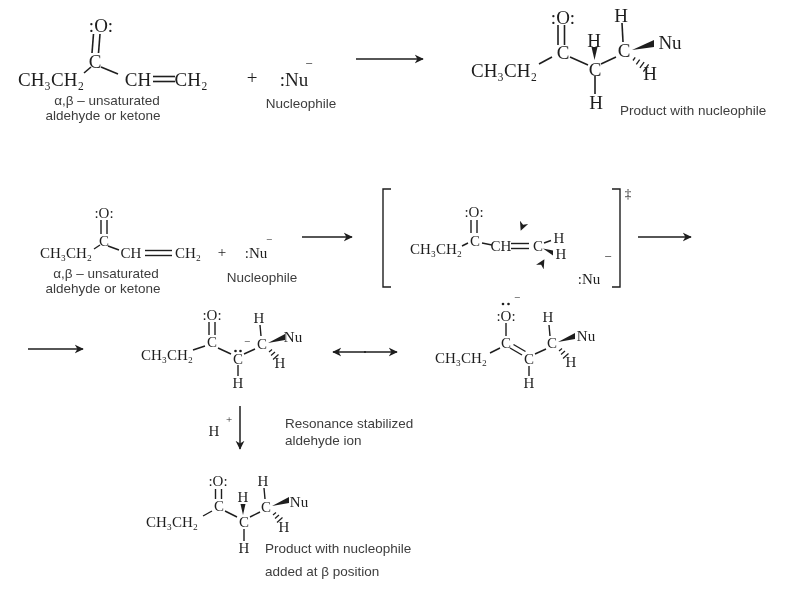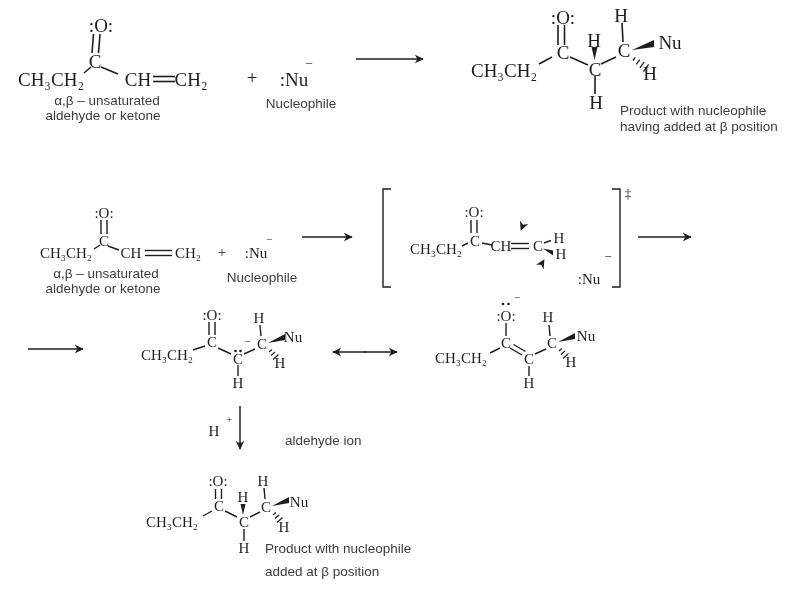--- a/index.html
+++ b/index.html
@@ -181,21 +181,20 @@
   <span class="t f19" style="left:563px;top:52px">C</span>
   <span class="t f19" style="left:563px;top:17px">:O:</span>
   <span class="t f19" style="left:595px;top:69px">C</span>
   <span class="t f19" style="left:594px;top:40px">H</span>
   <span class="t f19" style="left:596px;top:102px">H</span>
   <span class="t f19" style="left:624px;top:50px">C</span>
   <span class="t f19" style="left:621px;top:15px">H</span>
   <span class="t f19" style="left:670px;top:42px">Nu</span>
   <span class="t f19" style="left:650px;top:73px">H</span>
   <span class="cap left" style="left:620px;top:111px">Product with nucleophile</span>
-  <span class="cap left" style="left:620px;top:127px">having added at β position</span>
 
   <span class="t f15" style="left:66px;top:253px">CH₃CH₂</span>
   <span class="t f15" style="left:104px;top:241px">C</span>
   <span class="t f15" style="left:104px;top:213px">:O:</span>
   <span class="t f15" style="left:131px;top:253px">CH</span>
   <span class="t f15" style="left:188px;top:253px">CH₂</span>
   <span class="cap center" style="left:106px;top:274px">α,β – unsaturated</span>
   <span class="cap center" style="left:103px;top:289px">aldehyde or ketone</span>
 
   <span class="t f15" style="left:222px;top:252px">+</span>
@@ -231,20 +230,21 @@
   <span class="t f11" style="left:517px;top:297px">−</span>
   <span class="t f15" style="left:529px;top:359px">C</span>
   <span class="t f15" style="left:529px;top:383px">H</span>
   <span class="t f15" style="left:552px;top:343px">C</span>
   <span class="t f15" style="left:548px;top:317px">H</span>
   <span class="t f15" style="left:586px;top:336px">Nu</span>
   <span class="t f15" style="left:571px;top:362px">H</span>
 
   <span class="t f15" style="left:214px;top:431px">H</span>
   <span class="t f11" style="left:229px;top:419px">+</span>
+  <span class="cap left" style="left:285px;top:424px">Resonance stabilized</span>
   <span class="cap left" style="left:285px;top:441px">aldehyde ion</span>
 
   <span class="t f15" style="left:172px;top:522px">CH₃CH₂</span>
   <span class="t f15" style="left:219px;top:506px">C</span>
   <span class="t f15" style="left:218px;top:481px">:O:</span>
   <span class="t f15" style="left:244px;top:522px">C</span>
   <span class="t f15" style="left:243px;top:497px">H</span>
   <span class="t f15" style="left:244px;top:548px">H</span>
   <span class="t f15" style="left:266px;top:507px">C</span>
   <span class="t f15" style="left:263px;top:481px">H</span>

